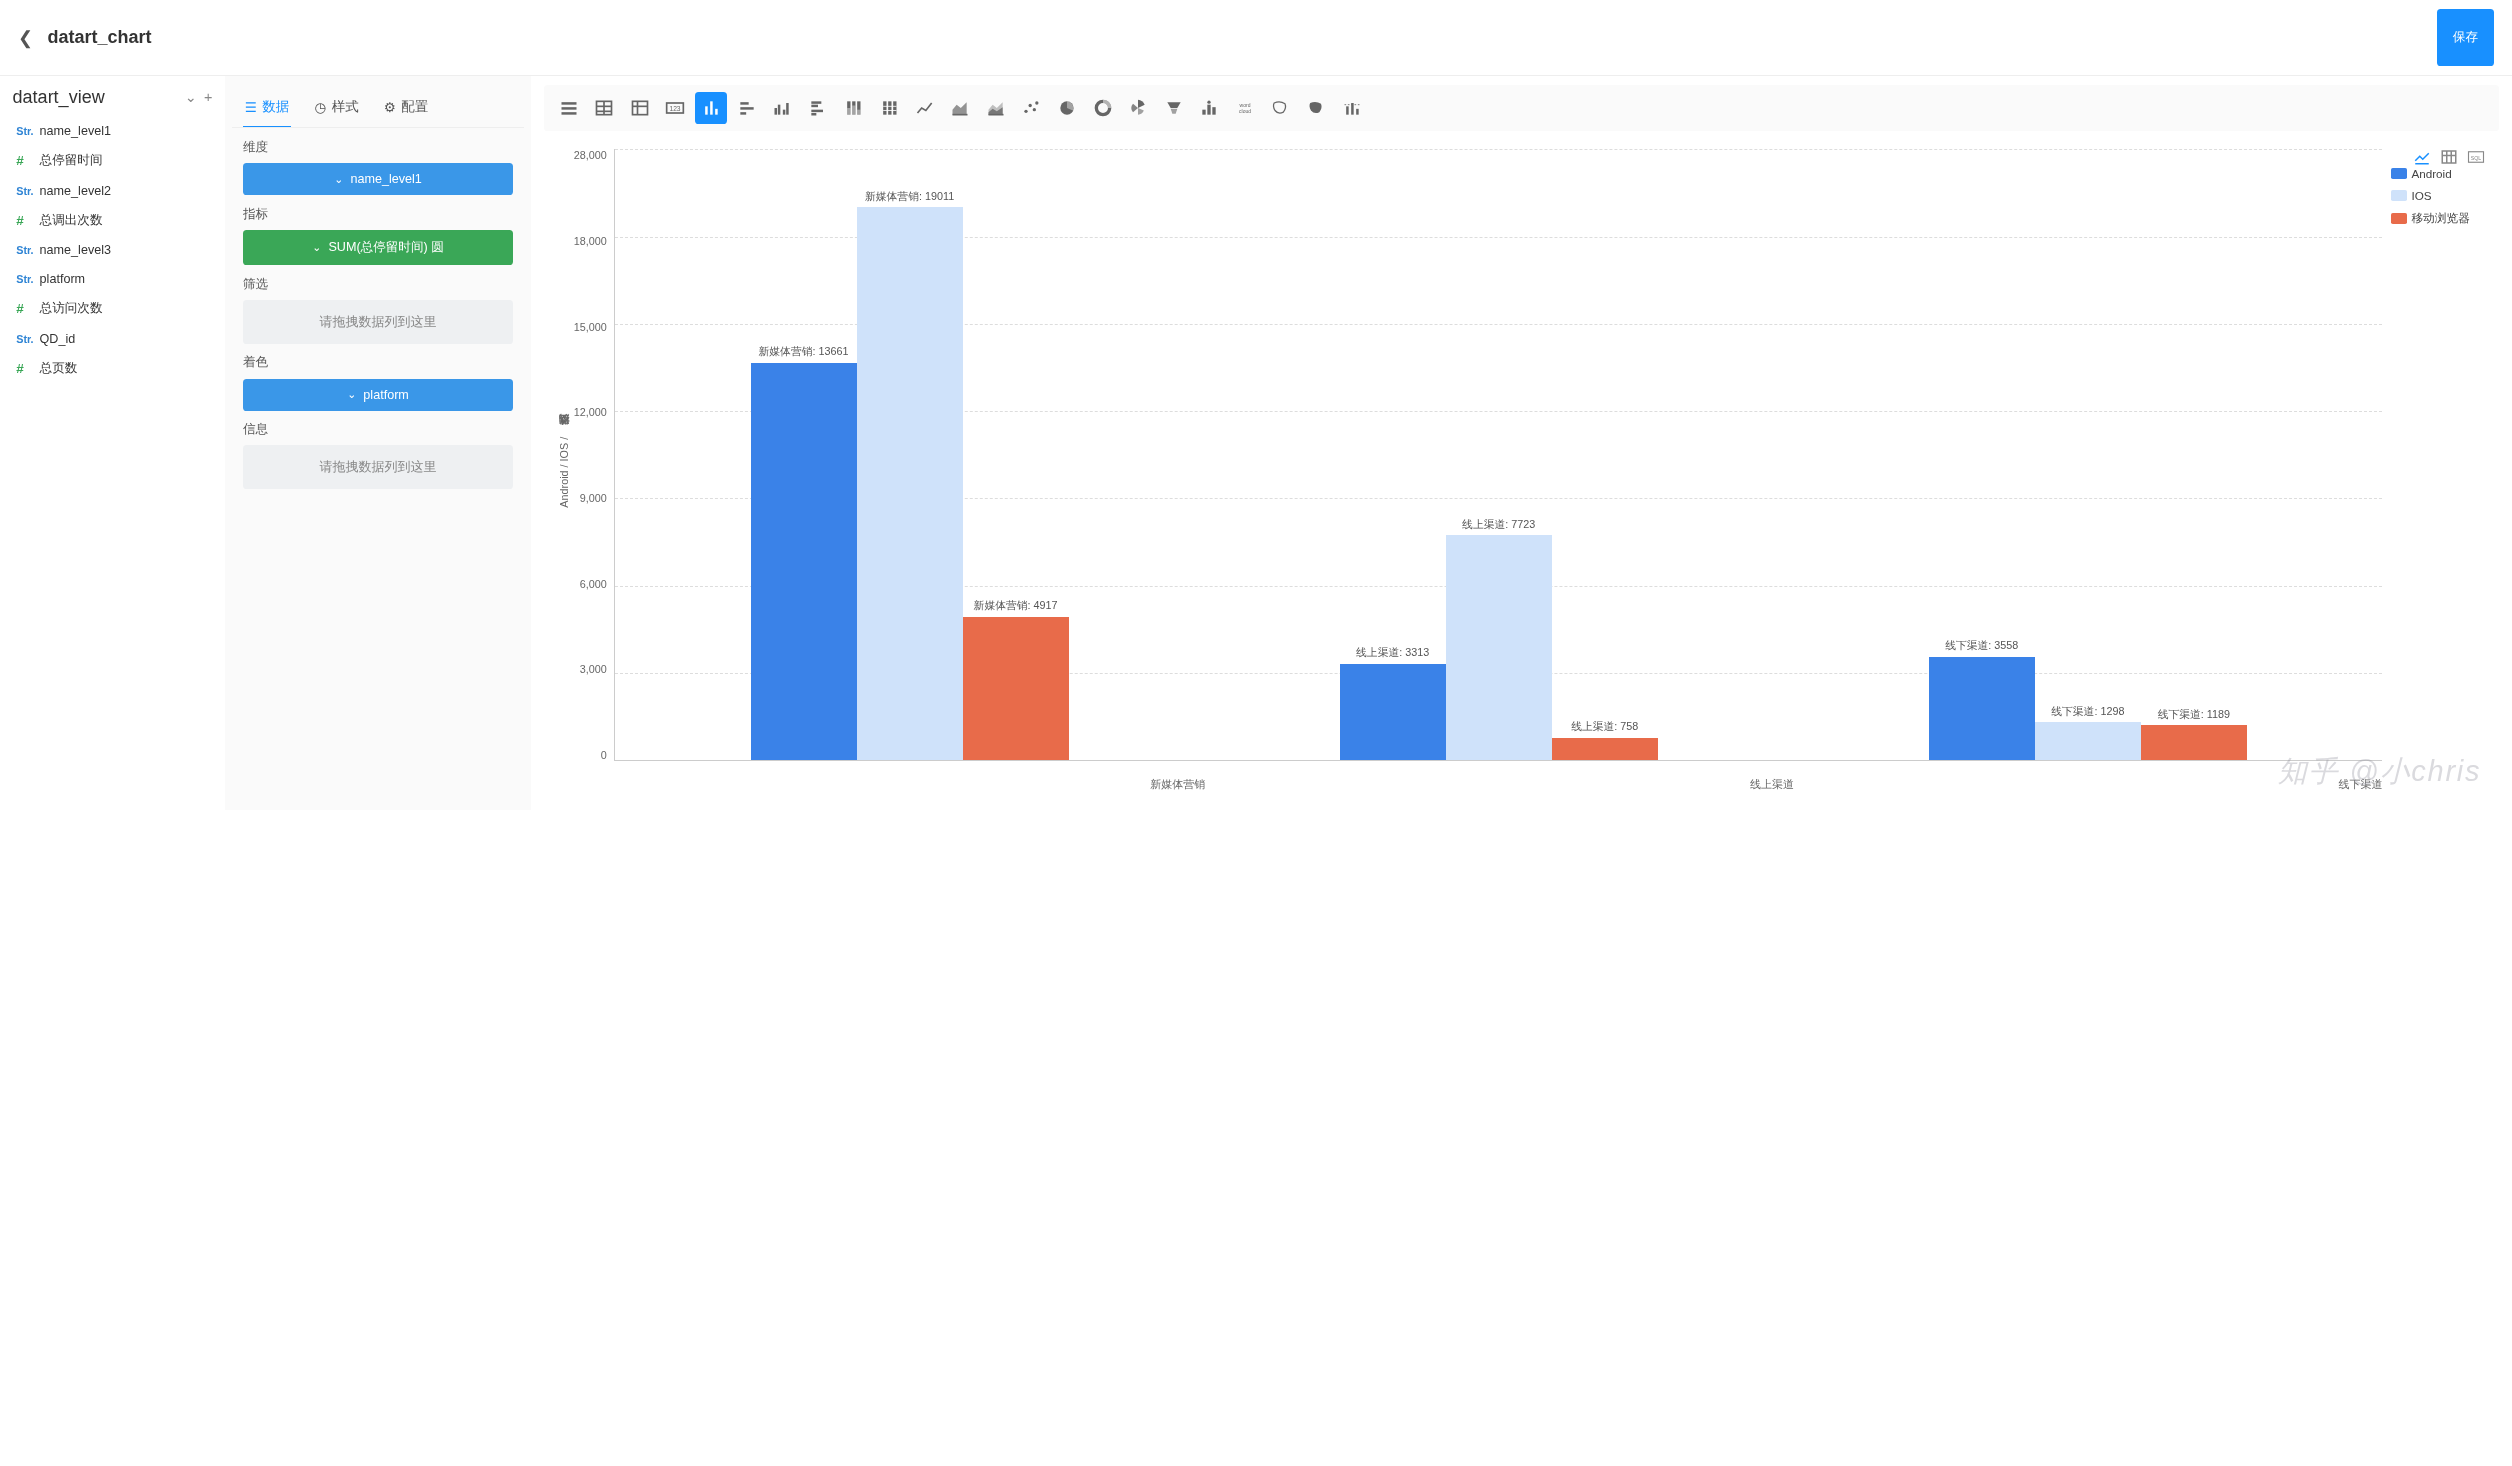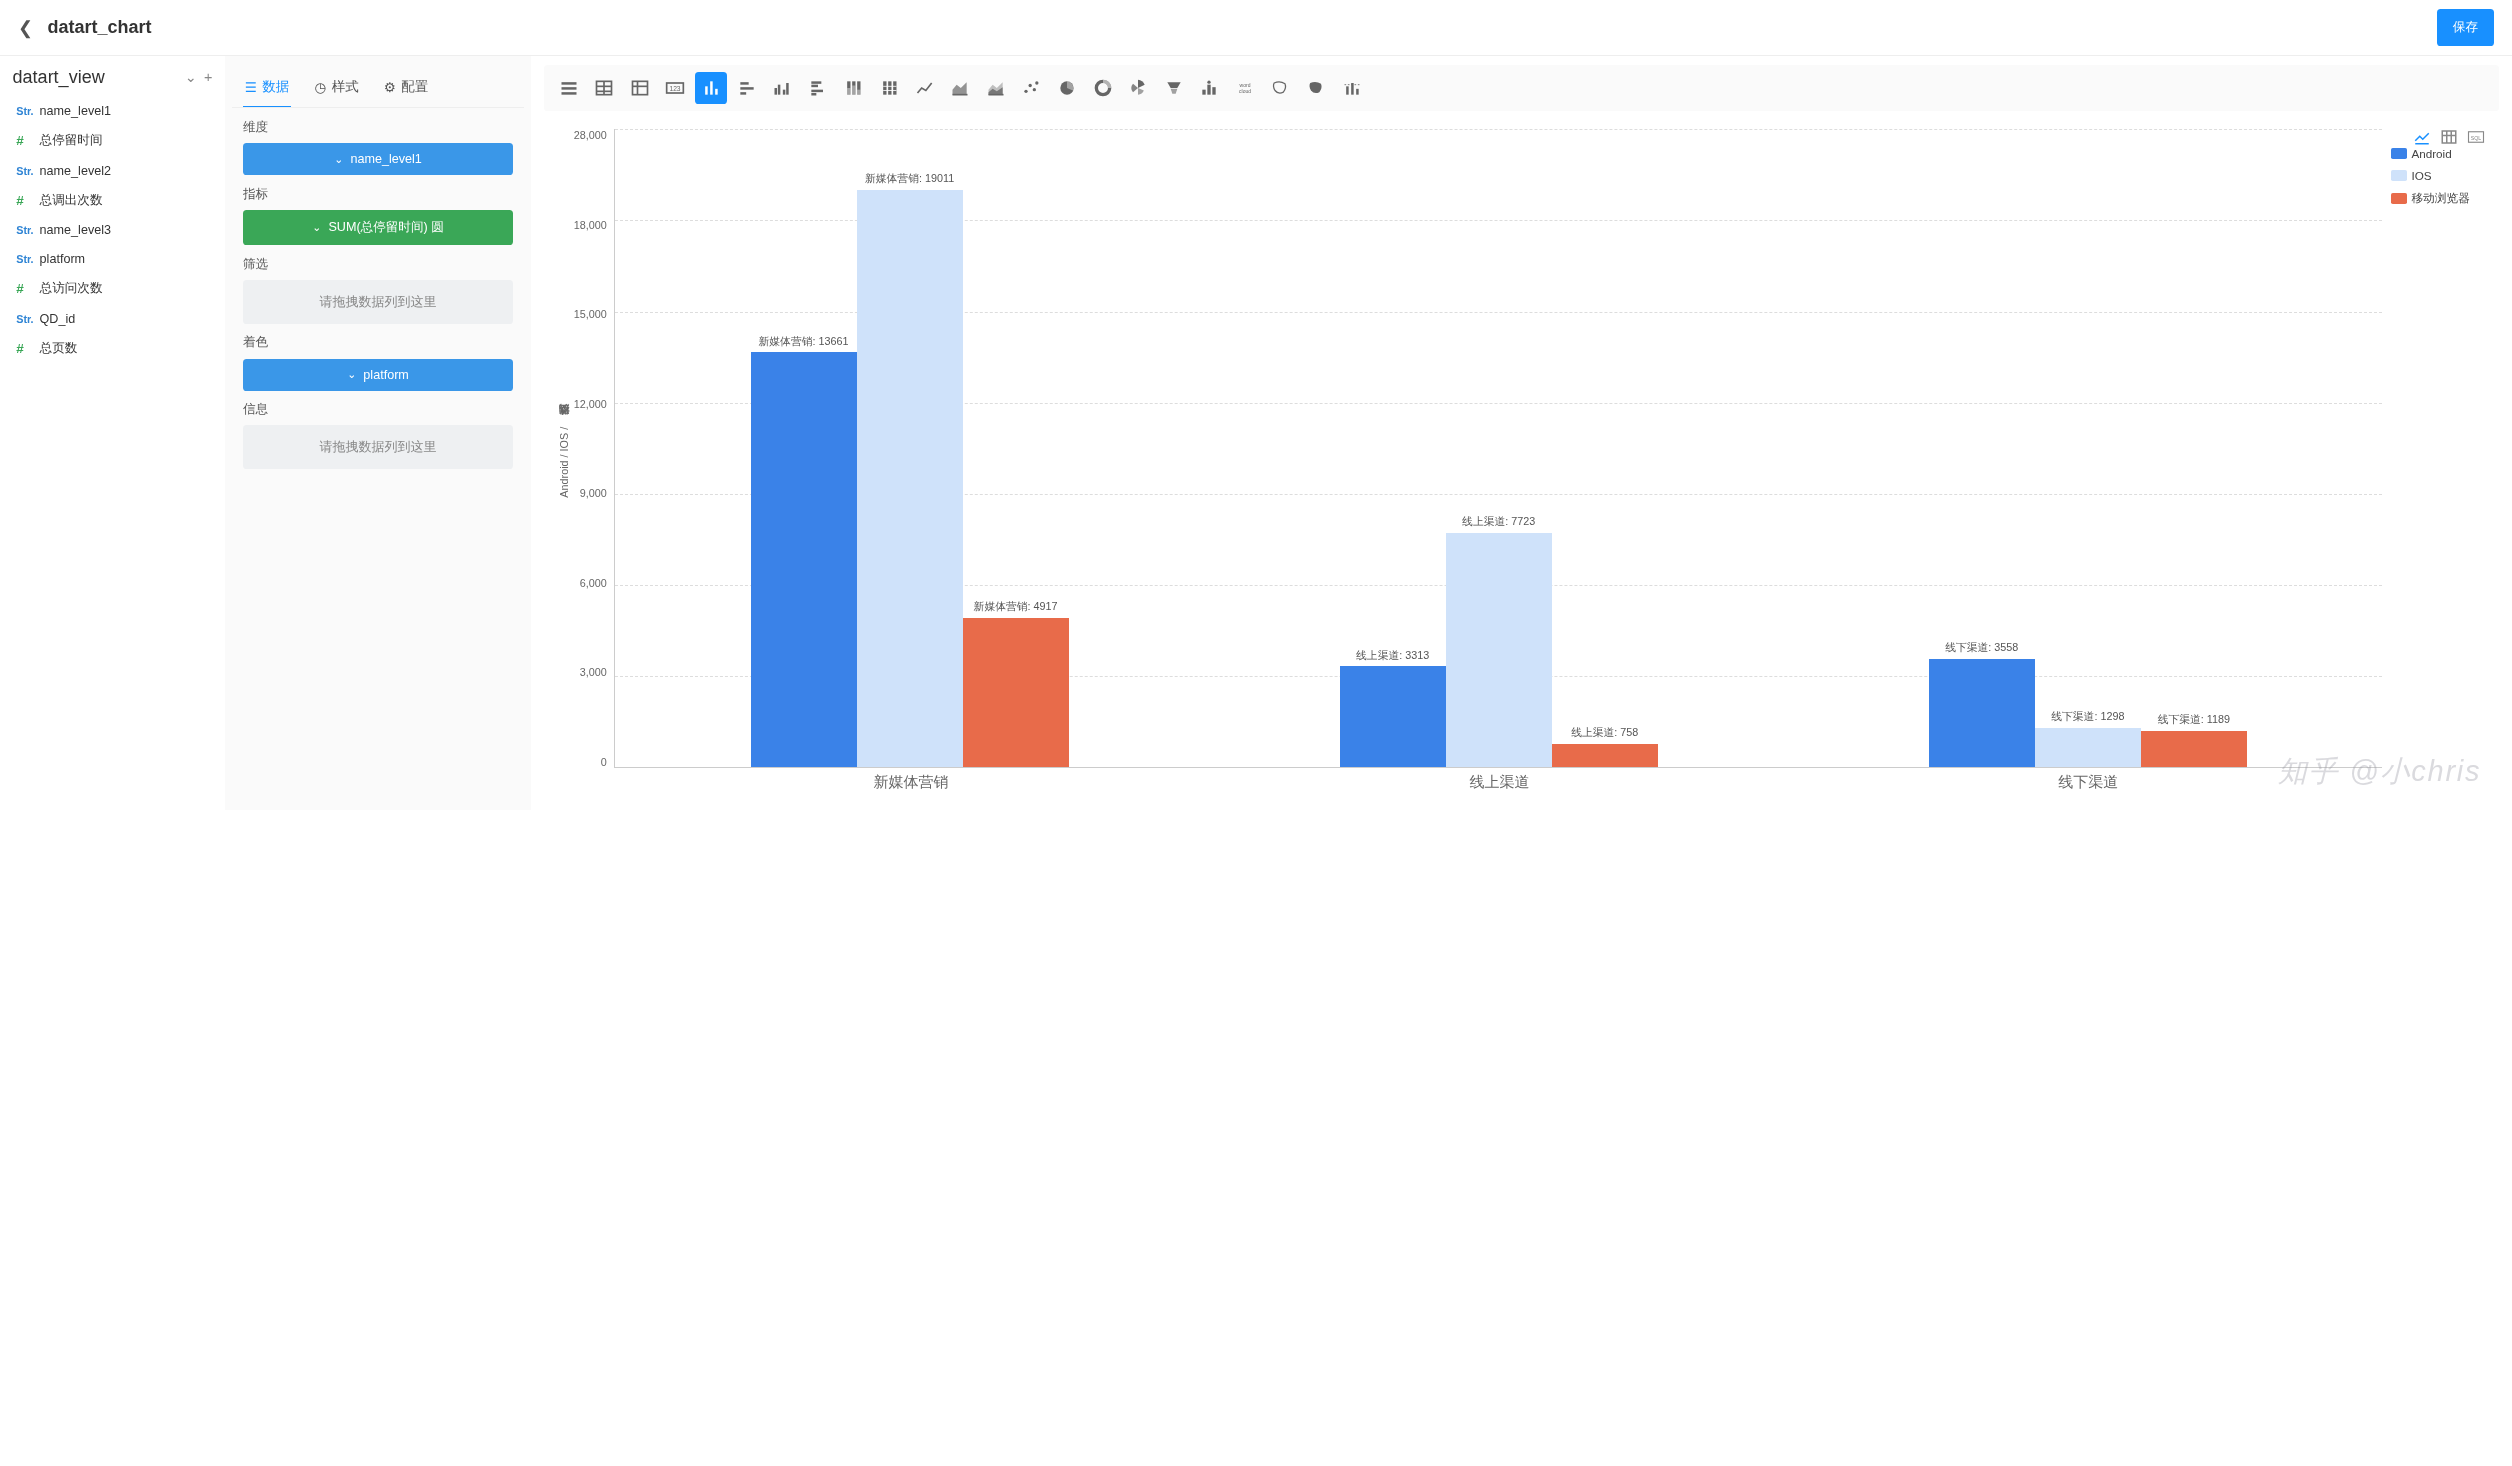--- a/index.html
+++ b/index.html
@@ -2,21 +2,21 @@
 <html style="font-size:14.4px"><head>
 <meta charset="utf-8">
 <style>
 * { box-sizing: border-box; margin: 0; padding: 0; }
 body { font-family: -apple-system, "Helvetica Neue", Arial, sans-serif; background: #fff; color: #333; font-size: 12.6px; }
 
 .app { display: flex; flex-direction: column; height: 810px; }
 .topbar { display: flex; align-items: center; padding: 9px 18px; border-bottom: 0.9px solid #eee; }
 .back-btn { font-size: 18px; color: #555; cursor: pointer; margin-right: 14.4px; }
 .page-title { font-size: 18px; font-weight: 600; flex: 1; }
-.save-btn { background: #1890ff; color: #fff; border: none; padding: 10px 16px; border-radius: 3.6px; font-size: 12.6px; cursor: pointer; }
+.save-btn { background: #1890ff; color: #fff; border: none; padding: 20px 16px; border-radius: 3.6px; font-size: 12.6px; cursor: pointer; }
 
 .body { display: flex; flex: 1; min-height: 0; }
 
 .sidebar { width: 225px; padding: 10.8px 12.6px; }
 .side-head { display: flex; align-items: center; margin-bottom: 9px; }
 .side-title { flex: 1; font-size: 18px; color: #333; }
 .side-head .chev, .side-head .plus { color: #888; font-size: 14.4px; cursor: pointer; margin-left: 7.2px; }
 .field-row { display: flex; align-items: center; padding: 7.2px 3.6px; cursor: pointer; }
 .field-row .tag { width: 23.4px; font-size: 10.8px; font-weight: 600; }
 .tag.str { color: #2f84d4; }
@@ -50,21 +50,21 @@
 .chart-inner { display: flex; height: 100%; }
 .y-axis-label { writing-mode: vertical-rl; transform: rotate(180deg); text-align: center; font-size: 10.8px; color: #666; padding: 0 3.6px; }
 .plot-col { flex: 1; display: flex; flex-direction: column; }
 .plot-row { flex: 1; display: flex; }
 .y-ticks { display: flex; flex-direction: column; justify-content: space-between; align-items: flex-end; padding-right: 7.2px; font-size: 10.8px; color: #666; }
 .plot { flex: 1; position: relative; border-left: 0.9px solid #ccc; border-bottom: 0.9px solid #ccc; }
 .grid-line { position: absolute; left: 0; right: 0; border-top: 0.9px dashed #ddd; }
 .bar { position: absolute; bottom: 0; }
 .bar-label { position: absolute; font-size: 10.8px; color: #555; white-space: nowrap; transform: translateX(-50%); }
 .x-axis { display: flex; padding-left: 43px; }
-.x-tick { flex: 1; text-align: center; font-size: 15px; color: #666; padding-top: 5px; }
+.x-tick { flex: 1; text-align: right; font-size: 11px; color: #666; padding-top: 16px; }
 
 .legend { width: 108px; padding: 18px 5.4px 0 9px; display:flex; flex-direction:column; gap:9px;}
 .leg-item { display: flex; align-items: center; gap: 4px; font-size: 11.7px; color: #444; cursor: pointer; }
 .leg-sw { width: 16px; height: 10.8px; border-radius: 1.8px; }
 
 .watermark { position: absolute; right: 18px; bottom: 9px; font-size: 29px; color: rgba(150,150,160,0.35); font-style: italic; pointer-events: none; letter-spacing: 1.8px; }
 
 svg.icon { width: 18px; height: 18px; }
 .ct-btn svg.icon { width: 20px; height: 20px; }
 </style>

